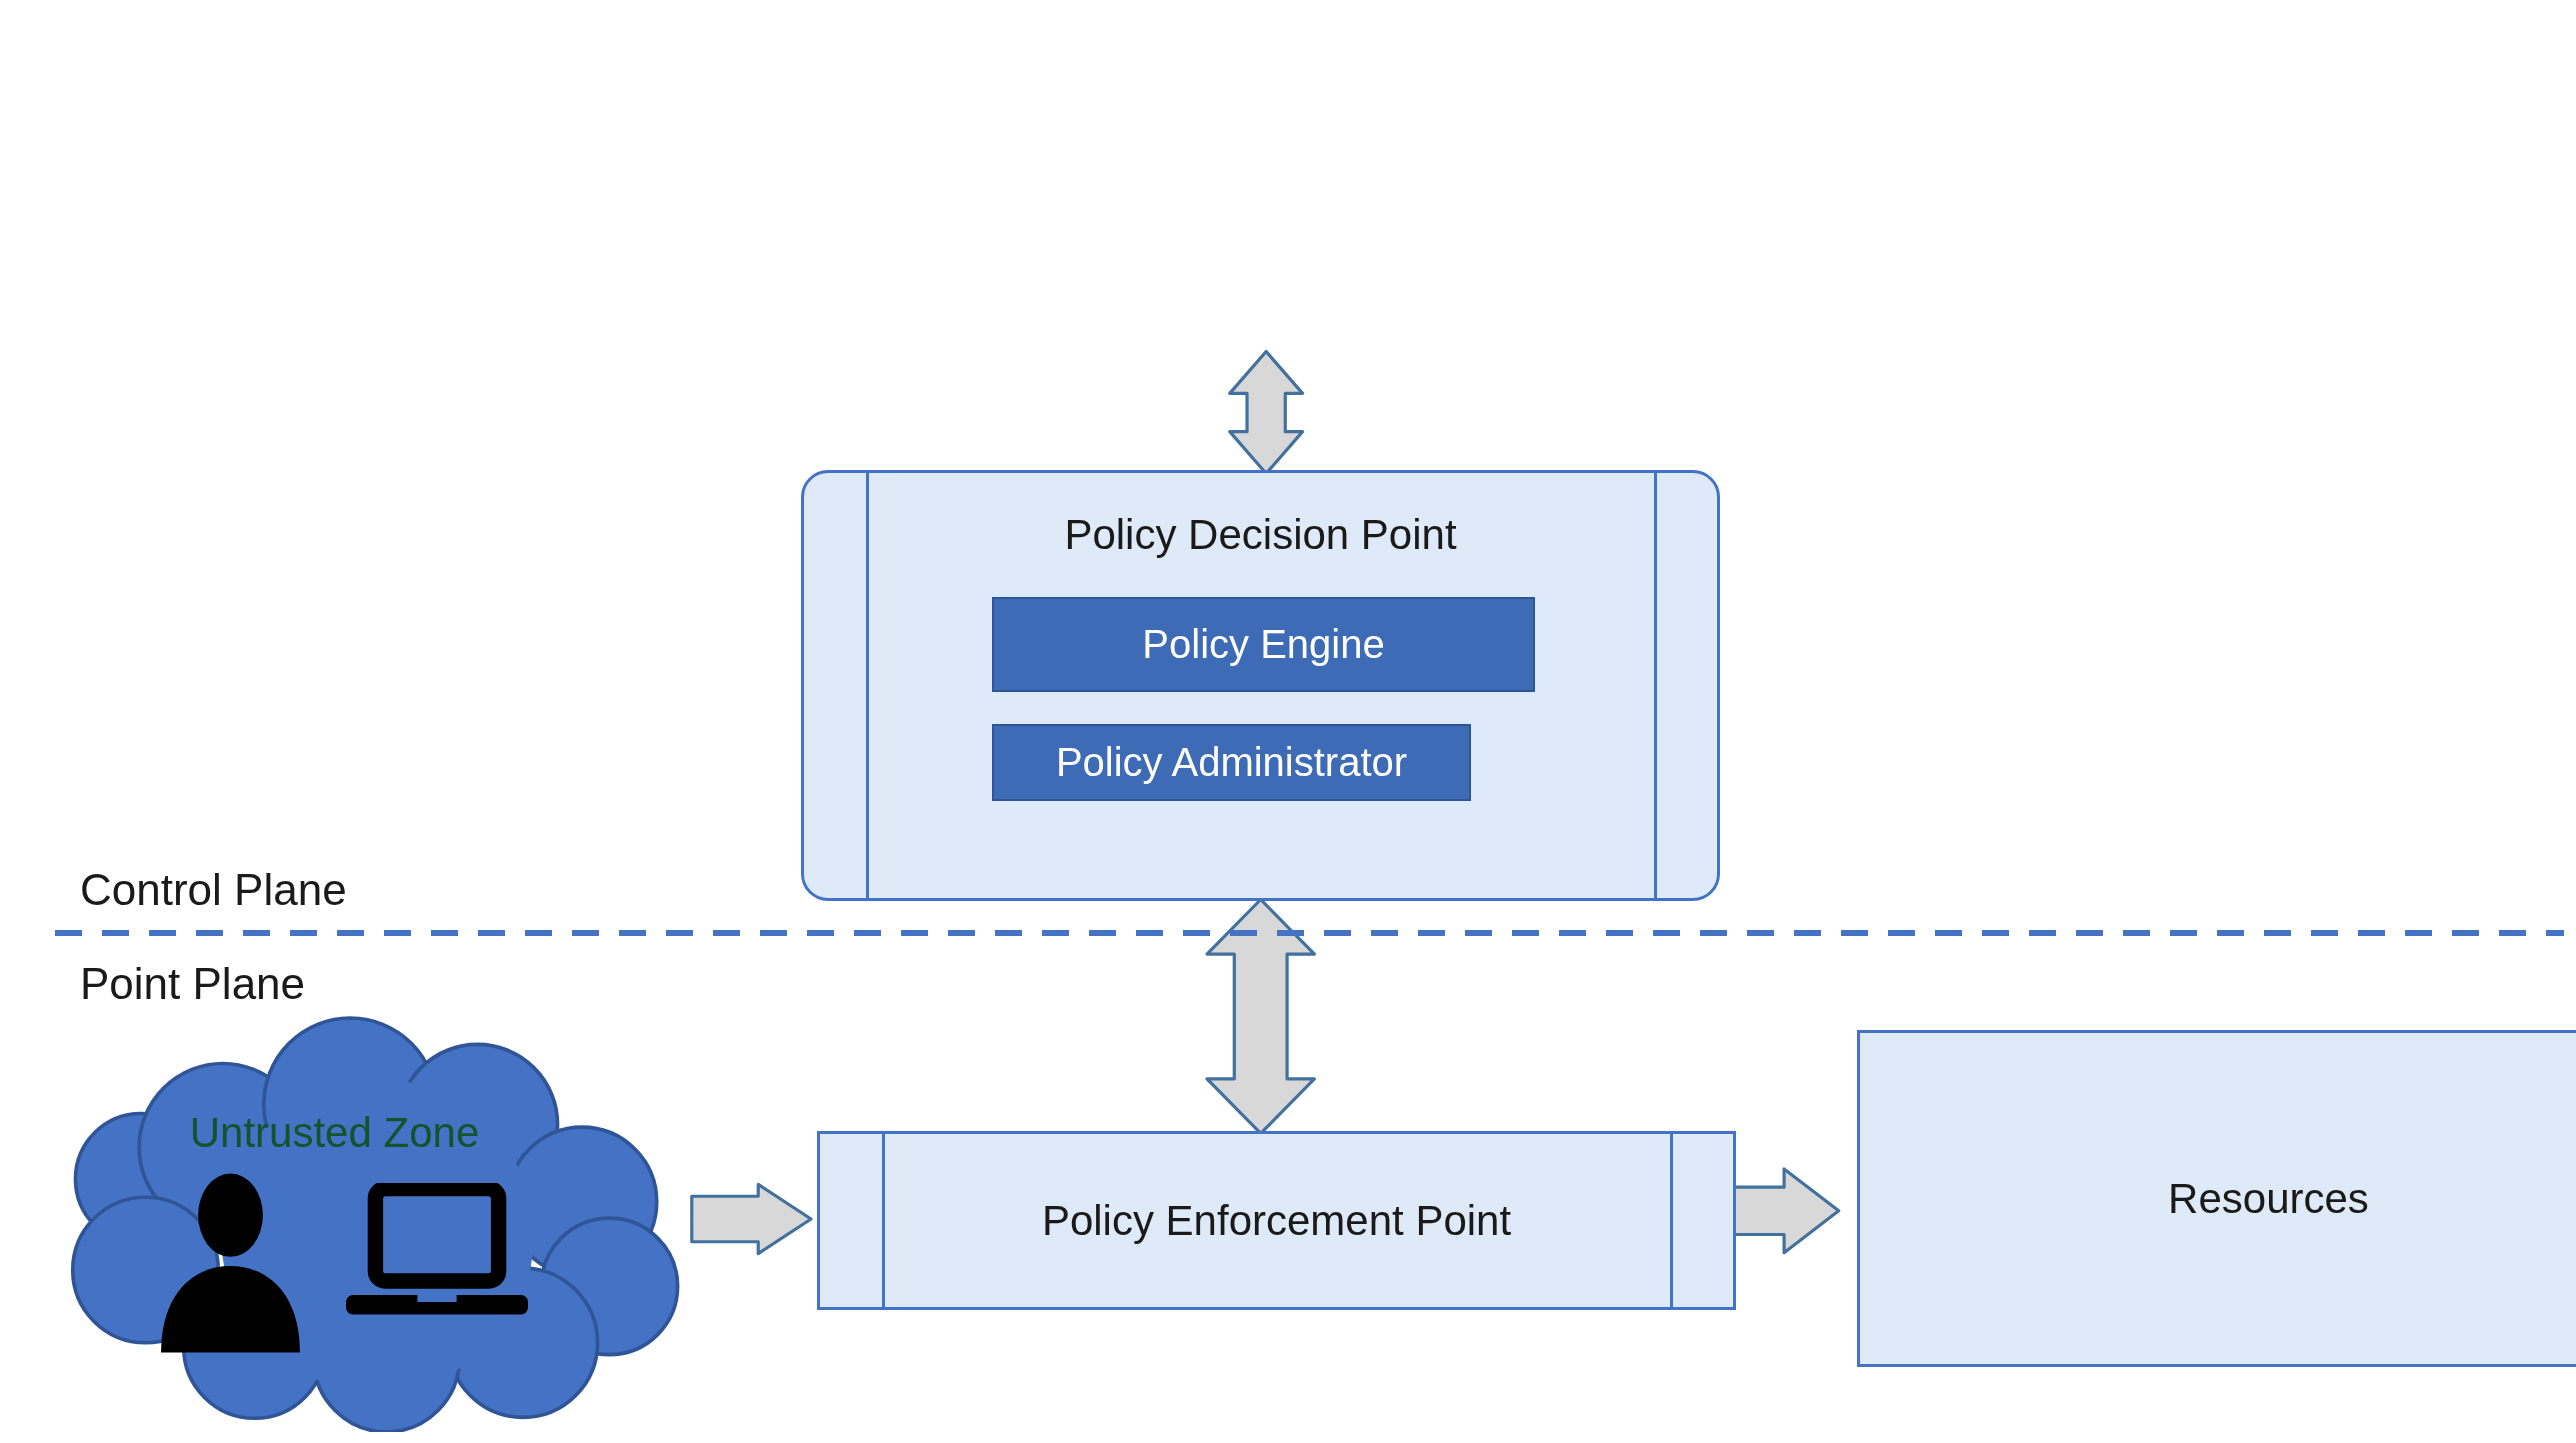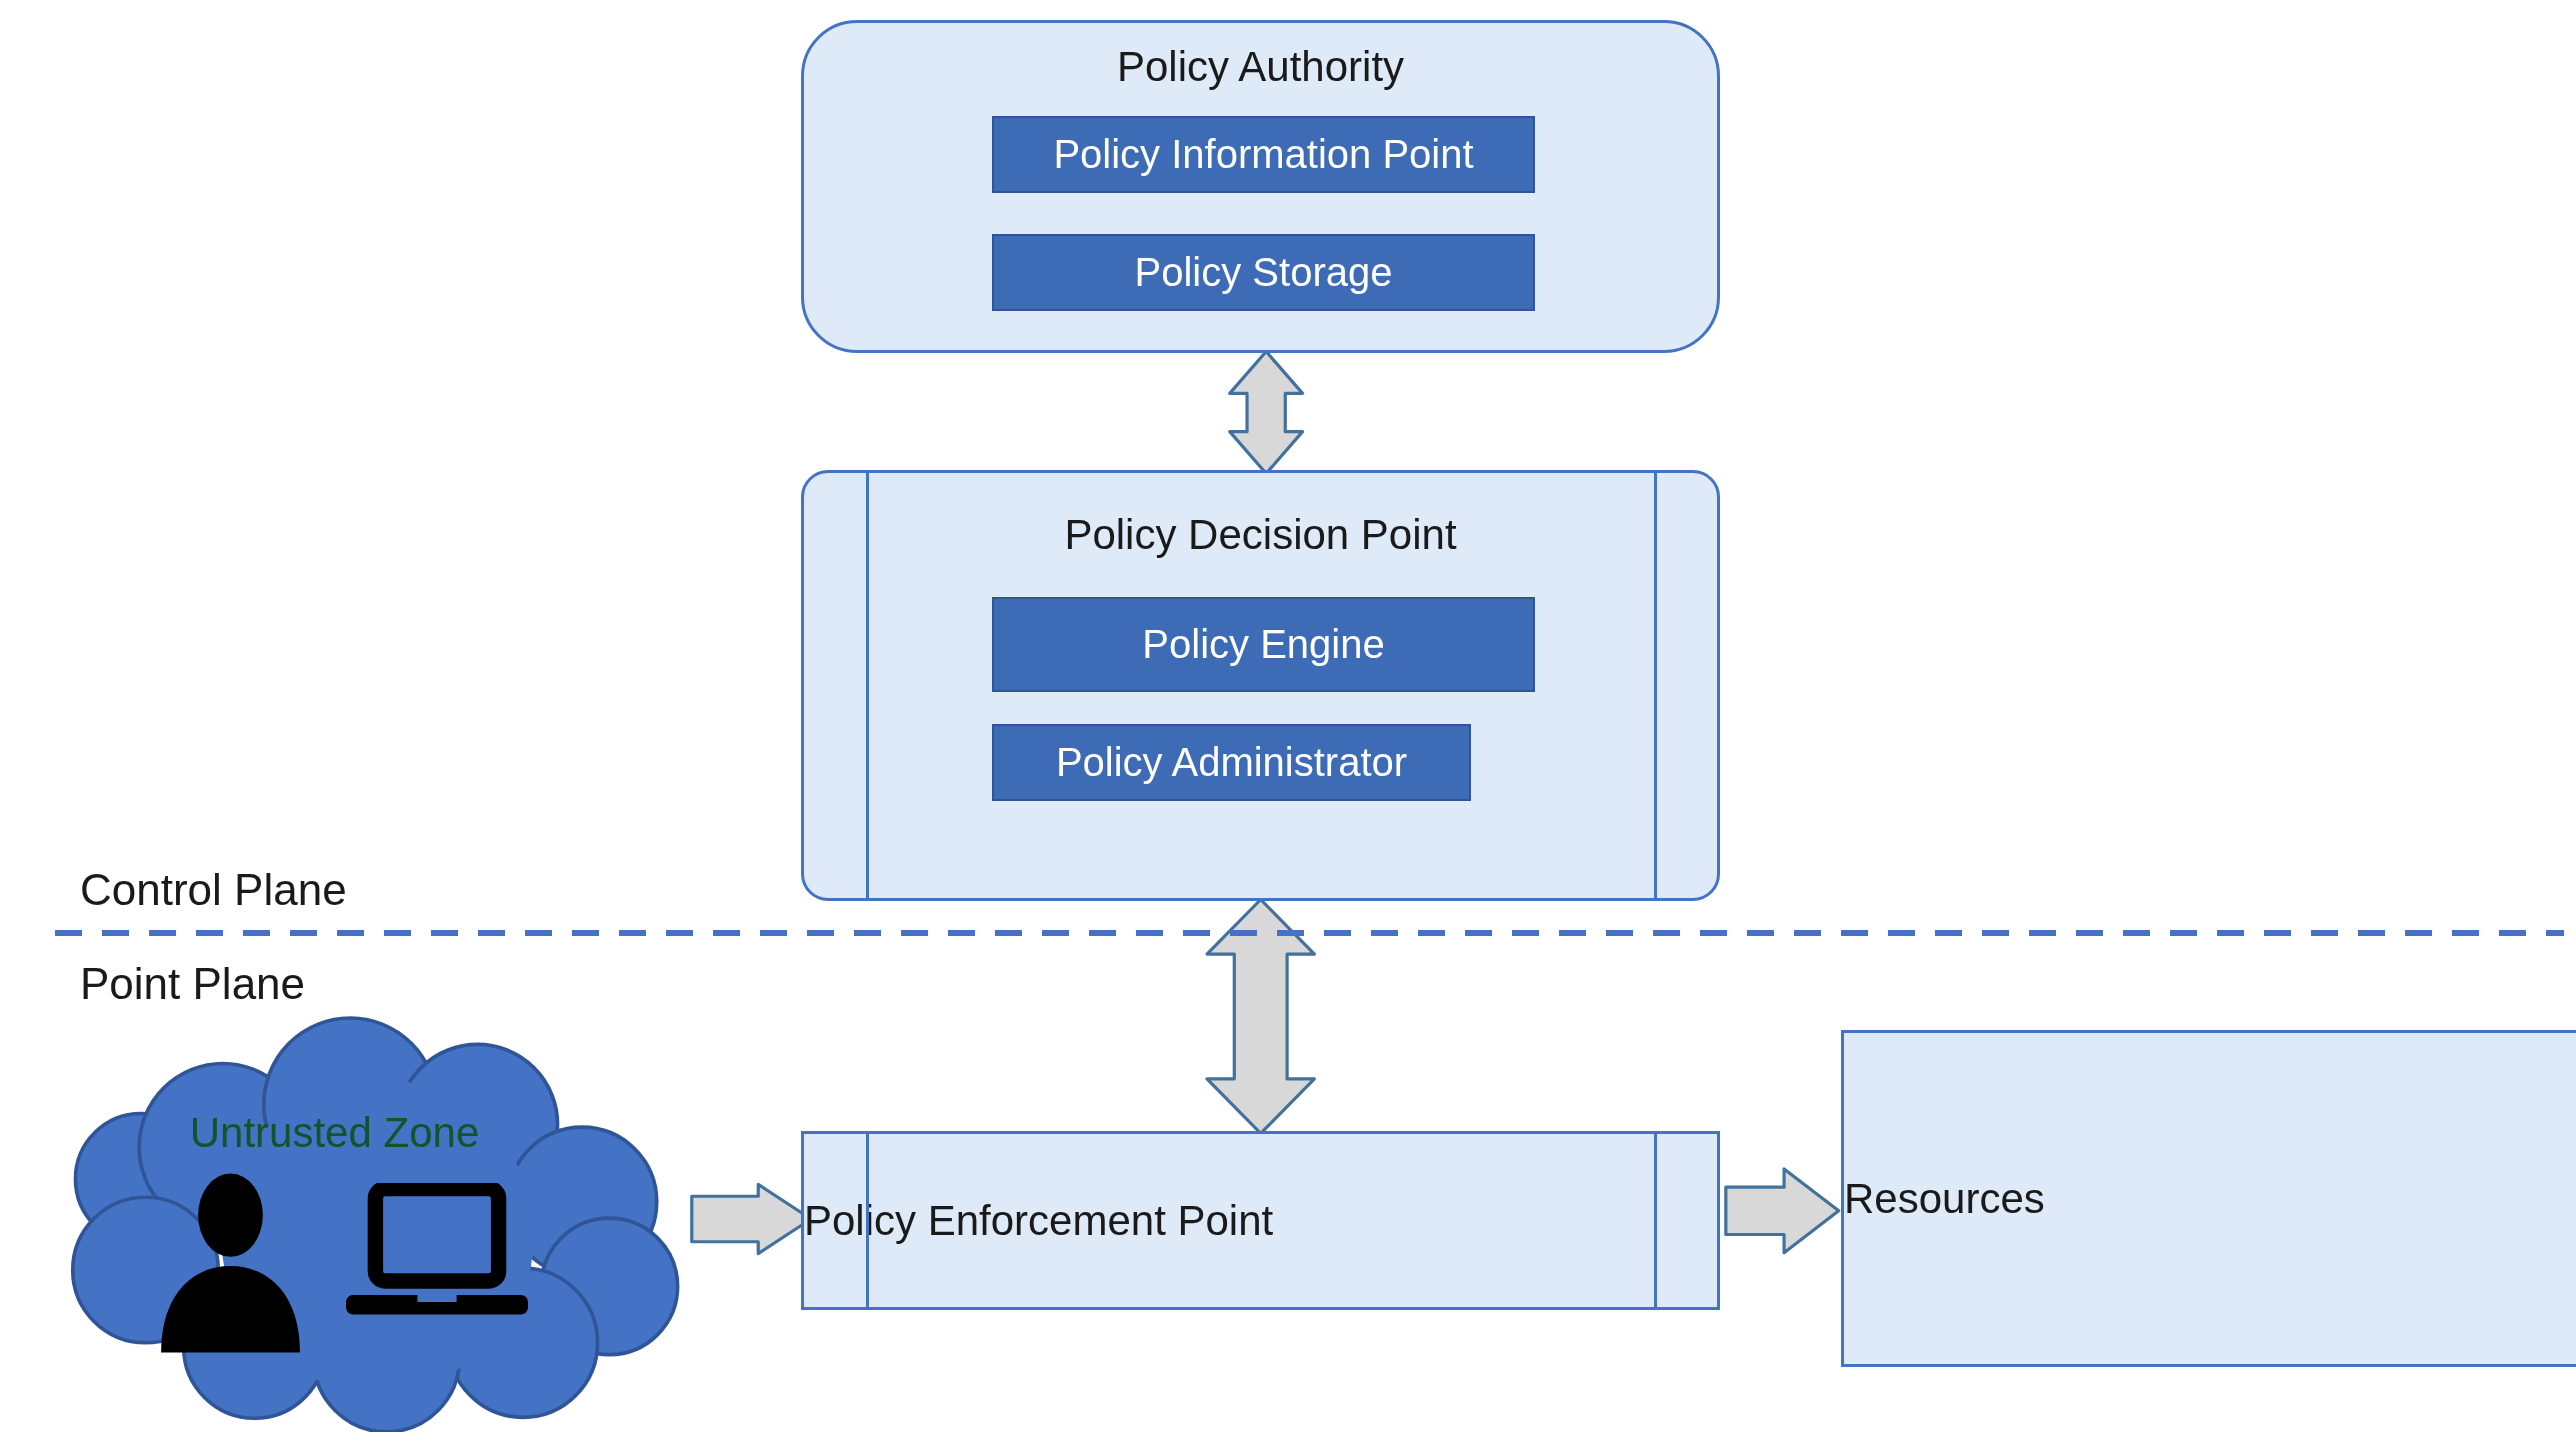--- a/index.html
+++ b/index.html
@@ -39,46 +39,41 @@
   .vdivider{
     position:absolute;top:0;bottom:0;width:2.7px;background:var(--node-border);
   }
   .plane-label{
     position:absolute;font-size:44px;color:var(--label);white-space:nowrap;
   }
   .dashed-line{
     position:absolute;left:55px;top:930px;width:2509px;height:6.4px;
     background:repeating-linear-gradient(90deg,var(--divider) 0 27px,transparent 27px 47px);
   }
-  .centered-flex{display:flex;align-items:center;}
+  .centered-flex{display:flex;align-items:center;justify-content:center;margin-left:16px;}
   .cloud-label{
     position:absolute;left:107px;top:1109px;width:455px;text-align:center;
     font-size:42px;color:#14532d;white-space:nowrap;
   }
   svg{display:block;}
 </style>
 </head>
 <body>
 
 <div id="stage">
 
   <svg class="abs" style="left:0;top:0;" width="2576" height="1444" viewBox="0 0 2830 1586">
     <g fill="#D8D8D8" stroke="#41719C" stroke-width="3.5" stroke-linejoin="round">
       <polygon points="1391,386 1431,432 1412,432 1412,474 1431,474 1391,520 1351,474 1370,474 1370,432 1351,432"></polygon>
       <polygon points="1385,988 1444,1048 1414,1048 1414,1185 1444,1185 1385,1245 1326,1185 1356,1185 1356,1048 1326,1048"></polygon>
       <polygon points="760,1314 833,1314 833,1301 891,1339 833,1377 833,1364 760,1364"></polygon>
       <polygon points="1896,1304 1960,1304 1960,1284 2020,1330 1960,1376 1960,1356 1896,1356"></polygon>
     </g>
   </svg>
 
-  <div class="node" style="left:801px;top:20px;width:919px;height:333px;border-radius:56px;">
-    <div class="node-title" style="top:20px;">Policy Authority</div>
-    <div class="bar" style="left:188px;top:93px;width:543px;height:77px;">Policy Information Point</div>
-    <div class="bar" style="left:188px;top:211px;width:543px;height:77px;">Policy Storage</div>
-  </div>
 
   <div class="node" style="left:801px;top:470px;width:919px;height:431px;border-radius:27px;">
     <div class="vdivider" style="left:62px;"></div>
     <div class="vdivider" style="left:850px;"></div>
     <div class="node-title" style="top:38px;">Policy Decision Point</div>
     <div class="bar" style="left:188px;top:124px;width:543px;height:95px;">Policy Engine</div>
     <div class="bar" style="left:188px;top:251px;width:479px;height:77px;">Policy Administrator</div>
   </div>
 
   <div class="plane-label" style="left:80px;top:865px;">Control Plane</div>

